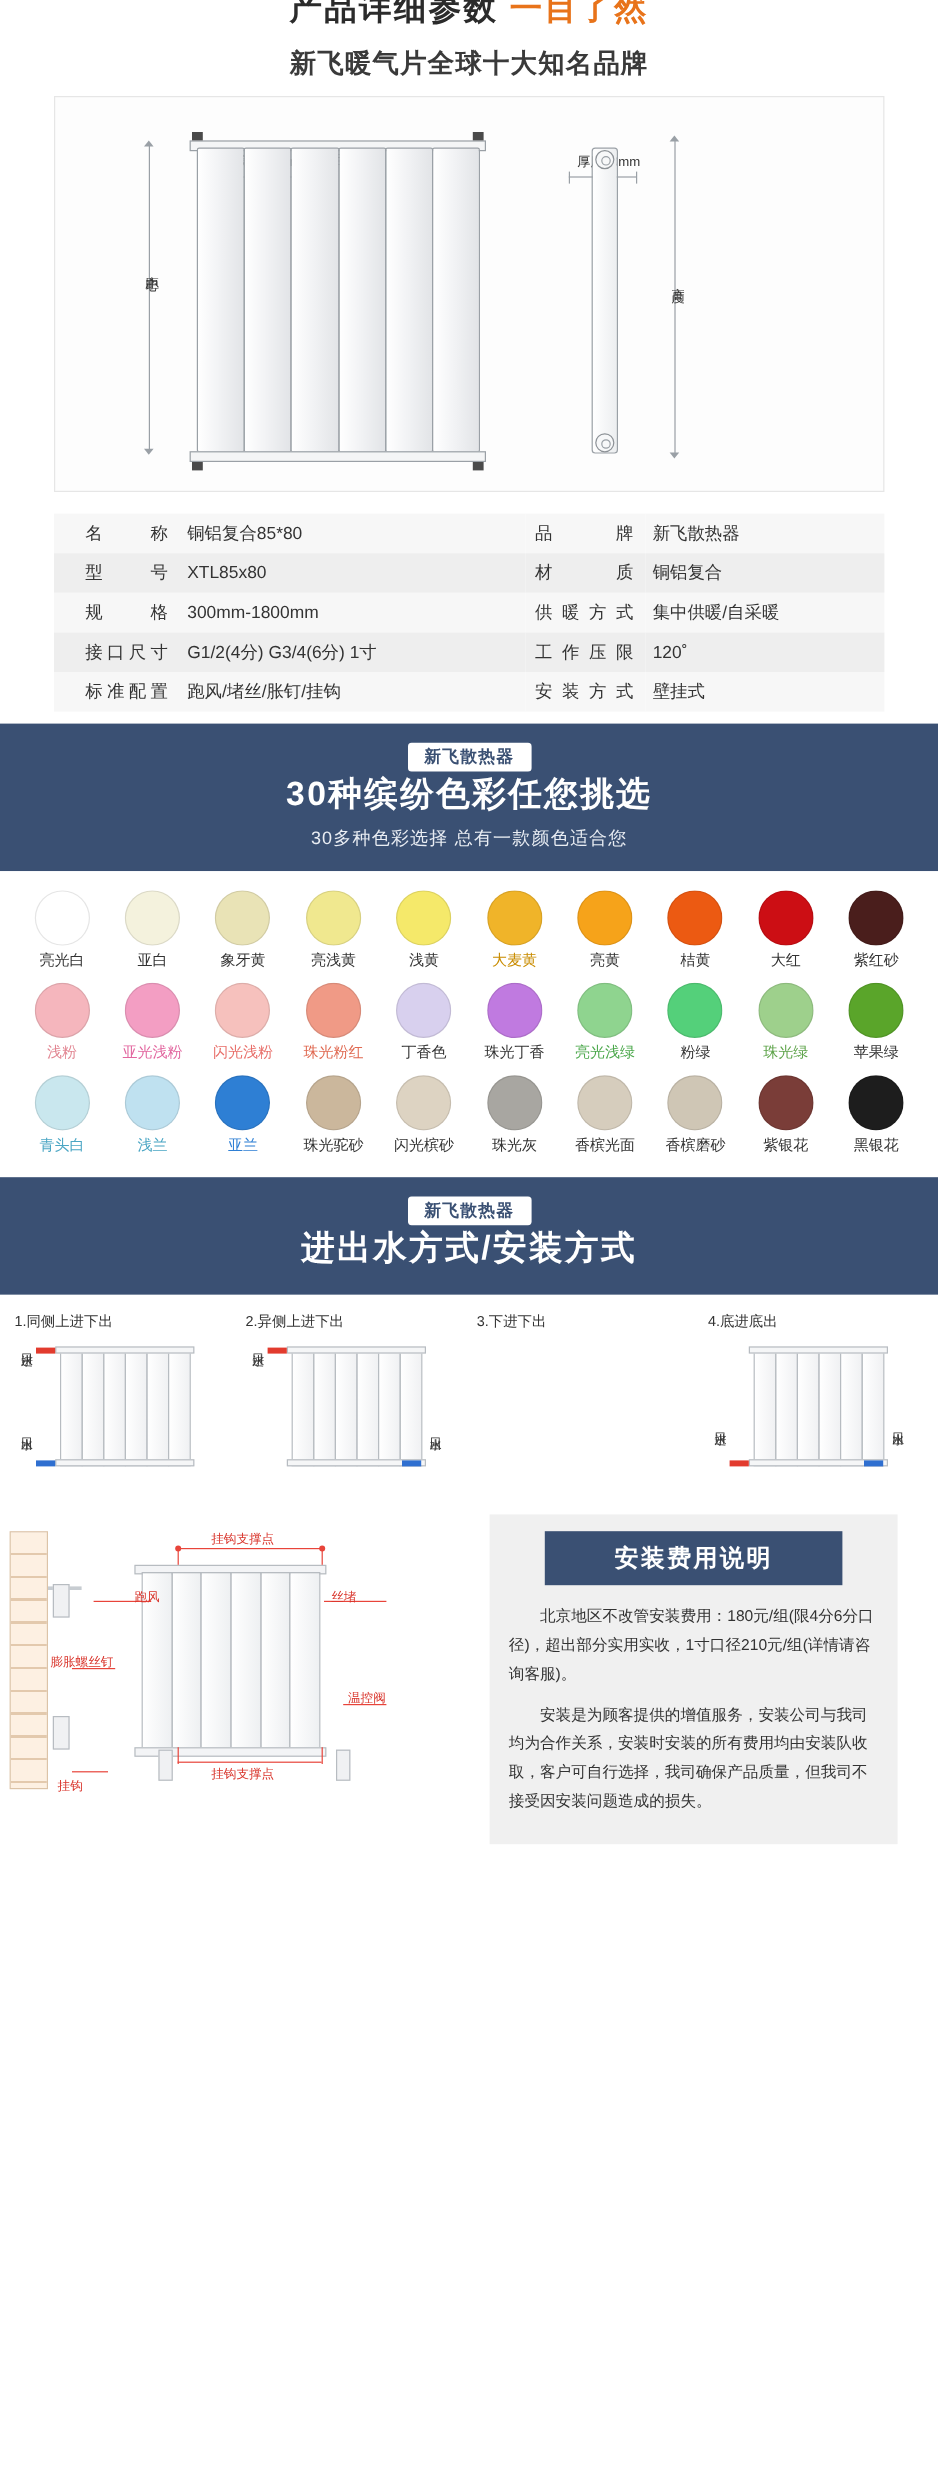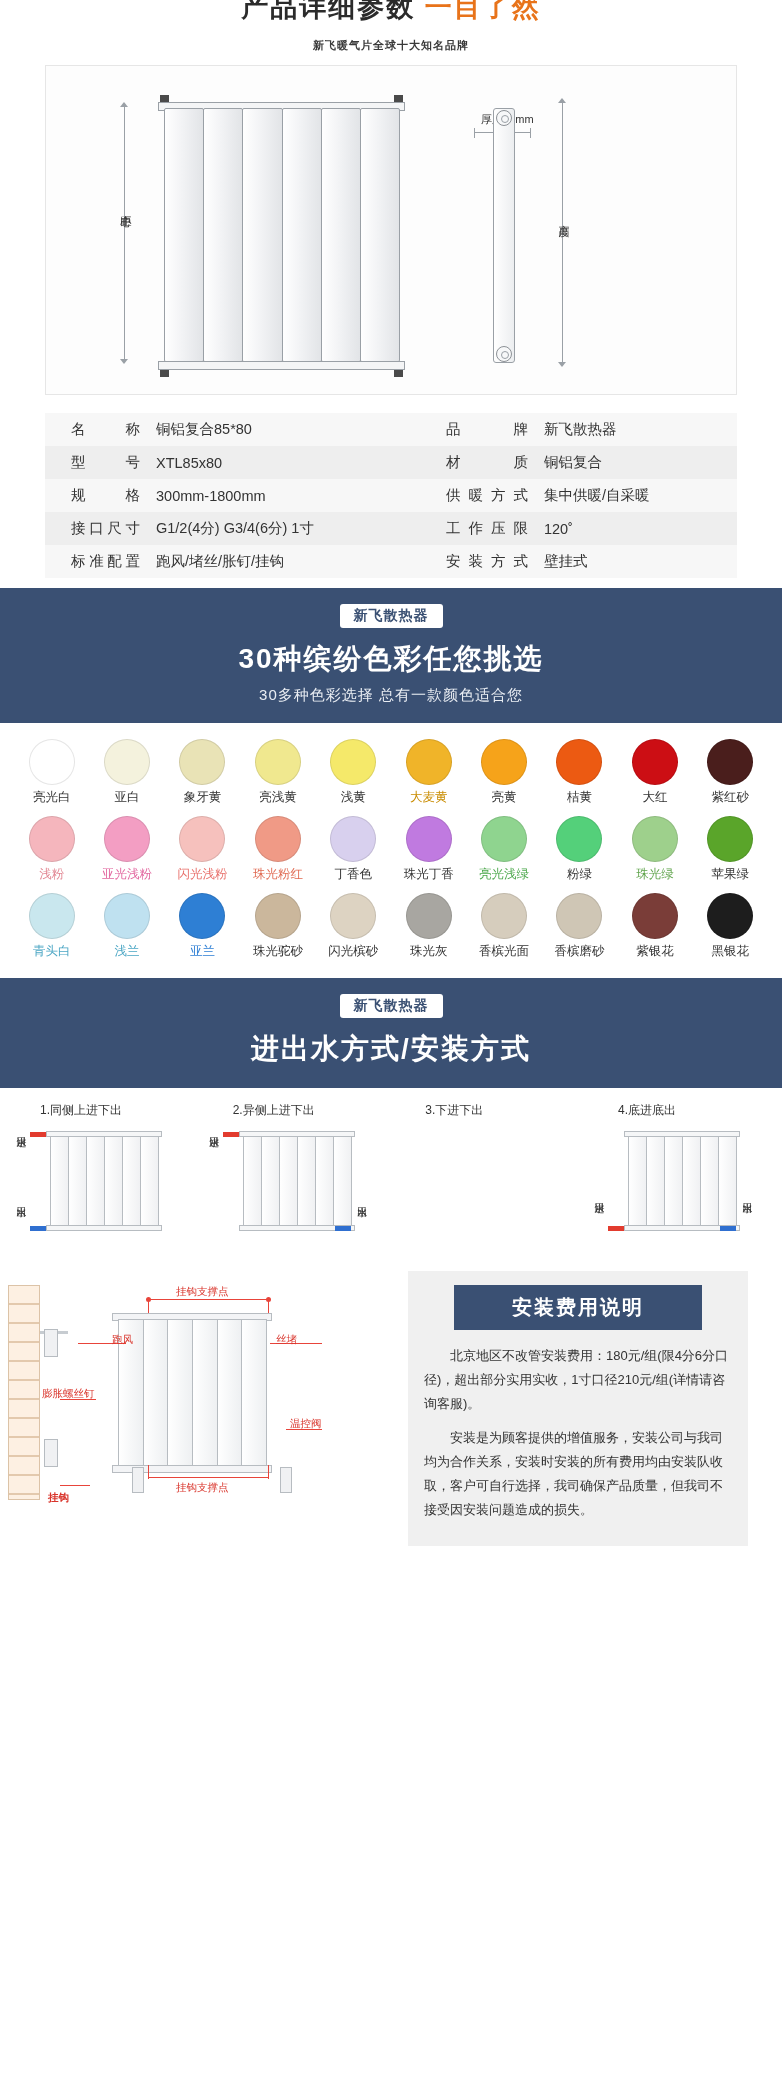--- a/index.html
+++ b/index.html
@@ -25,21 +25,21 @@
     font-weight: bold;
     color: #2b2b2b;
     letter-spacing: 2px;
     line-height: 30px;
     position: relative;
     top: -8px;
   }
   .title-main .orange { color: #e8731a; }
   .title-sub {
     text-align: center;
-    font-size: 11px;
+    font-size: 22px;
     color: #3a3a3a;
     letter-spacing: 1px;
     padding: 8px 0 12px;
     font-weight: bold;
   }
 
   .diagram-box {
     margin: 0 45px;
     background: #fdfdfd;
     border: 1px solid #e6e6e6;
@@ -151,21 +151,21 @@
     font-weight: bold;
     padding: 3px 14px;
     border-radius: 3px;
     letter-spacing: 1px;
   }
   .sec-h1 {
     color: #ffffff;
     font-size: 28px;
     font-weight: bold;
     letter-spacing: 2px;
-    margin-top: 12px;
+    margin-top: 0;
   }
   .sec-h2 {
     color: #e9edf3;
     font-size: 15px;
     margin-top: 8px;
     letter-spacing: 1px;
   }
   .color-grid {
     background: #ffffff;
     padding: 16px 14px 18px;
@@ -188,21 +188,21 @@
     padding: 16px 0 20px;
     text-align: center;
   }
   .install-area { background: #fff; padding: 14px 0 0; }
   .install-row {
     display: flex;
     justify-content: space-between;
     padding: 0 12px;
   }
   .install-item { width: 180px; position: relative; }
-  .install-cap { font-size: 12px; color: #333; margin-bottom: 6px; margin-left: 28px; }
+  .install-cap { font-size: 12px; color: #333; margin-bottom: 6px; }
   .mini-rad {
     position: relative;
     margin: 0 auto;
     width: 108px; height: 96px;
     display: flex;
   }
   .mini-rad .mfin {
     flex: 1;
     border: 1px solid #b7bcc1;
     background: linear-gradient(to right,#ffffff,#f0f1f3);
@@ -622,21 +622,21 @@
         <div class="rline" style="left:52px; top:214px; width:30px; height:1px;"></div>
         <div class="rdot" style="left:138px; top:26px;"></div>
         <div class="rdot" style="left:258px; top:26px;"></div>
 
         <div class="annot" style="left:104px; top:62px;">跑风</div>
         <div class="annot" style="left:168px; top:14px;">挂钩支撑点</div>
         <div class="annot" style="left:268px; top:62px;">丝堵</div>
         <div class="annot" style="left:34px; top:116px;">膨胀螺丝钉</div>
         <div class="annot" style="left:168px; top:210px;">挂钩支撑点</div>
         <div class="annot" style="left:282px; top:146px;">温控阀</div>
-        <div class="annot" style="left:40px; top:220px;font-weight:bold;">挂钩</div>
+        <div class="annot" style="left:40px; top:220px;">挂钩</div>
       </div>
 
       <div class="fee-box">
         <div class="fee-title">安装费用说明</div>
         <p class="fee-p">北京地区不改管安装费用：180元/组(限4分6分口径)，超出部分实用实收，1寸口径210元/组(详情请咨询客服)。</p>
         <p class="fee-p">安装是为顾客提供的增值服务，安装公司与我司均为合作关系，安装时安装的所有费用均由安装队收取，客户可自行选择，我司确保产品质量，但我司不接受因安装问题造成的损失。</p>
       </div>
     </div>
   </div>
 

